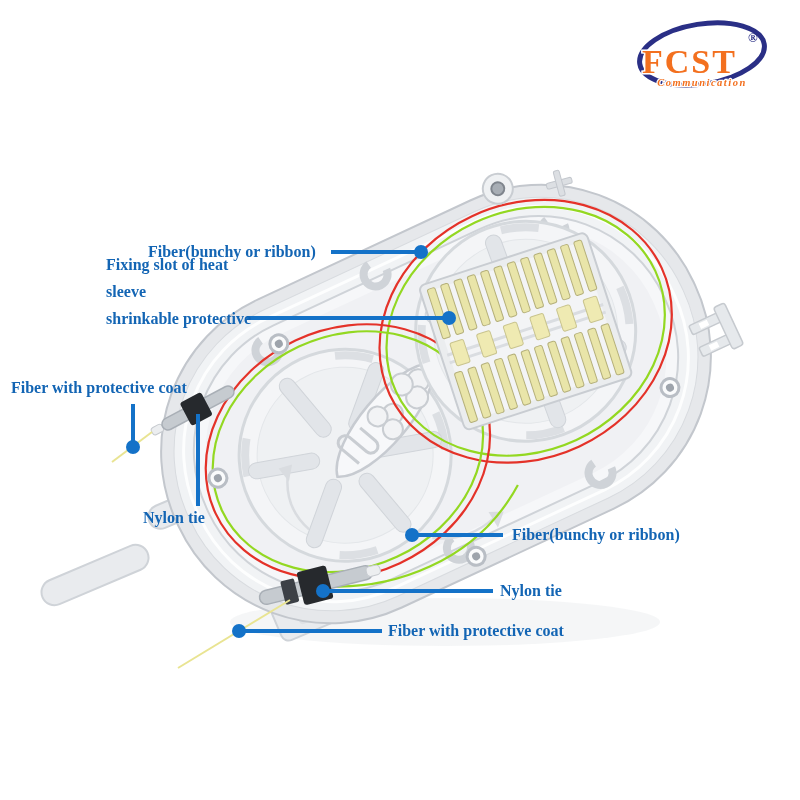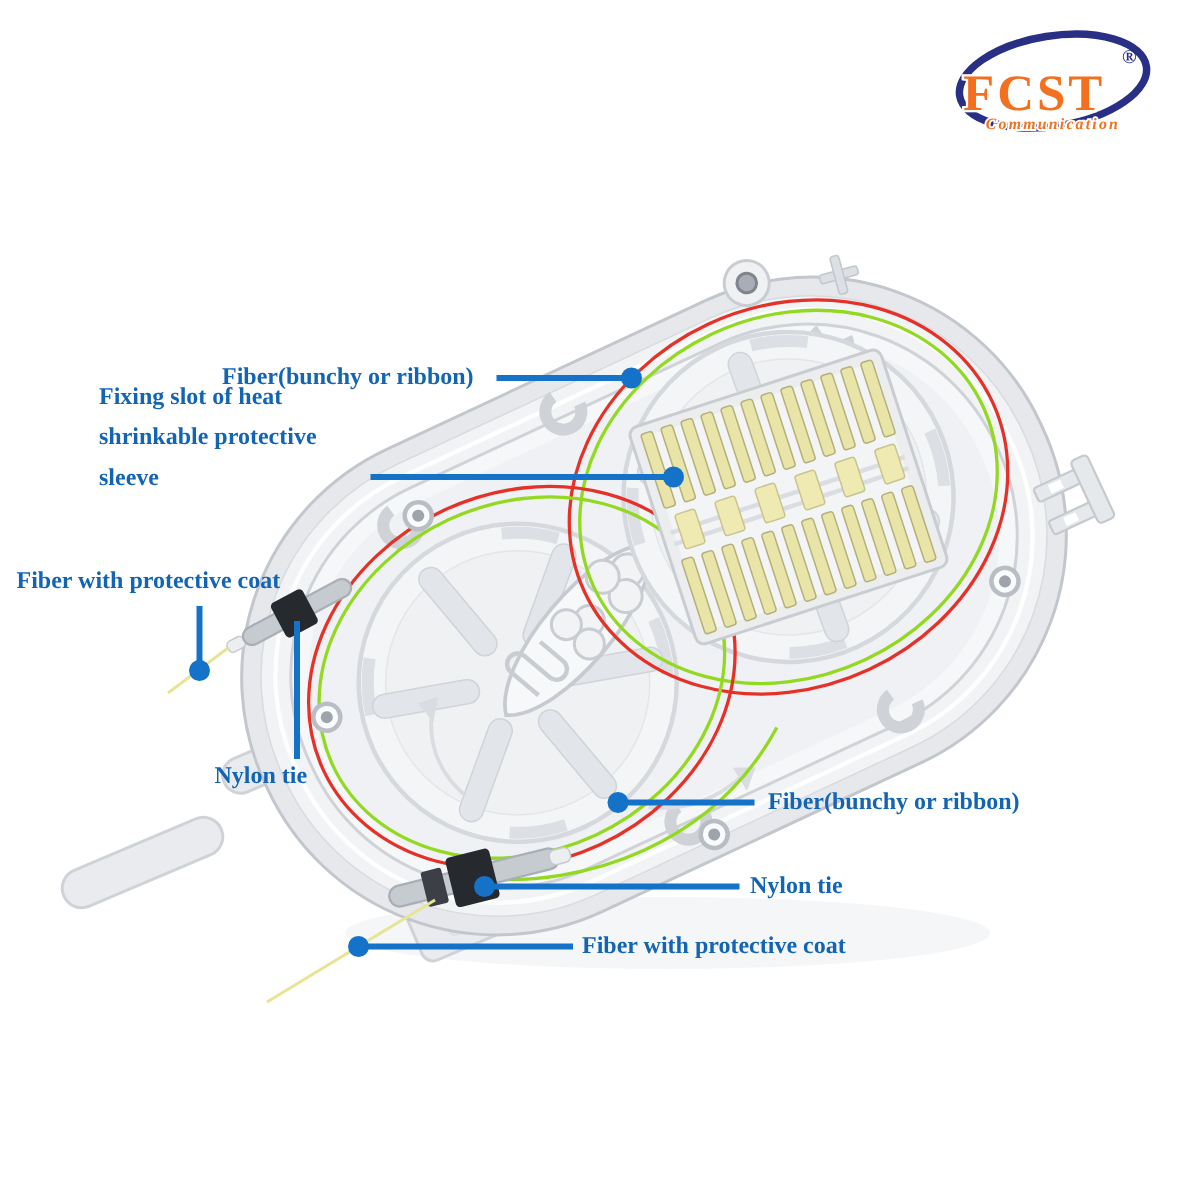--- a/index.html
+++ b/index.html
@@ -2,21 +2,21 @@
 <html style="--page_bg: #FFFFFF; --annotation_text: #1365B4; --leader_line: #1472C8; --fiber_red: #E43229; --fiber_green: #93D821; --fiber_yellow: #E9E492; --splice_comb: #E9E5A9; --splice_comb_edge: #B5B07A; --logo_orange: #F3701F; --logo_navy: #2A2F86;"><head>
 <meta charset="utf-8">
 <style>
   html,body{margin:0;padding:0;background:#fff;}
   .stage{position:relative;width:800px;height:800px;background:var(--page_bg,#fff);overflow:hidden;
          font-family:"Liberation Serif","DejaVu Serif",serif;}
   svg.scene{position:absolute;left:0;top:0;}
   .ann{position:absolute;color:var(--annotation_text);font-weight:bold;font-size:16px;
        line-height:20px;white-space:nowrap;}
   .ann-multi{white-space:normal;line-height:27px;}
-  .ann-multi span{display:block;}
+  .ann-multi span{display:block;margin-left:40px;}
   
   .shell{fill:#E6E8EB;stroke:#C3C7CD;stroke-width:2;}
   .rimface{fill:#F1F3F5;stroke:#D8DBDF;stroke-width:1;}
   .rimhi{fill:none;stroke:#FFFFFF;stroke-width:3;opacity:.85;}
   .innerwall{fill:#F6F7F9;stroke:#CFD3D8;stroke-width:2;}
   .floor{fill:#F0F1F4;}
   .coil{fill:#F4F5F7;stroke:#D5D9DD;stroke-width:3;}
   .coil-inner{fill:#EFF1F3;stroke:#E3E6E9;stroke-width:1;}
   .tabring{fill:none;stroke:#DCDFE3;stroke-width:8;}
   .spoke{fill:#E2E5E9;stroke:#D0D4D9;stroke-width:1;}
@@ -252,22 +252,22 @@
     <circle class="leader-dot" cx="323" cy="591" r="7"></circle>
 
     <line class="leader" x1="239" y1="631" x2="382" y2="631"></line>
     <circle class="leader-dot" cx="239" cy="631" r="7"></circle>
   </svg>
 
   <div class="ann" style="left:148px;top:242px;">Fiber(bunchy or ribbon)</div>
 
   <div class="ann ann-multi" style="left:66px;top:251px;">
     <span>Fixing slot of heat</span>
+    <span>sleeve</span>
     <span>shrinkable protective</span>
-    <span>sleeve</span>
   </div>
 
   <div class="ann" style="left:11px;top:378px;">Fiber with protective coat</div>
 
   <div class="ann" style="left:143px;top:508px;">Nylon tie</div>
 
   <div class="ann" style="left:512px;top:525px;">Fiber(bunchy or ribbon)</div>
 
   <div class="ann" style="left:500px;top:581px;">Nylon tie</div>
 

